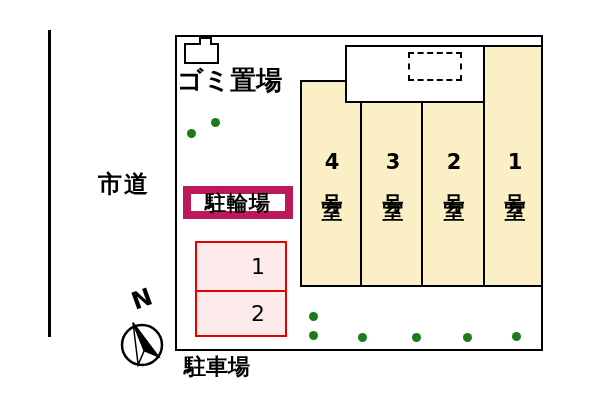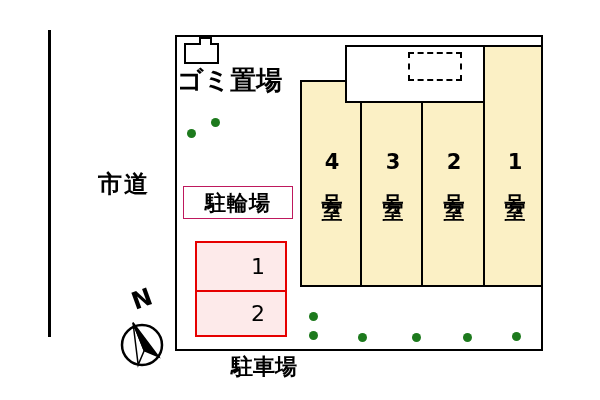--- a/index.html
+++ b/index.html
@@ -26,31 +26,31 @@
   .building { position:absolute; left:345px; top:45px; width:140px; height:58px; background:#fff; border:2px solid #000; z-index:4; }
   .dashed-box { position:absolute; left:408px; top:52px; width:54px; height:29px; border:2px dashed #000; background:#fff; z-index:5; }
 
   .room-label { position:absolute; top:150px; writing-mode:vertical-rl; text-orientation:upright;
     font-size:21px; font-weight:bold; letter-spacing:4px; z-index:6; }
   .room-label-4 { left:318px; }
   .room-label-3 { left:379px; }
   .room-label-2 { left:440px; }
   .room-label-1 { left:501px; }
 
-  .bike-box { position:absolute; left:183px; top:186px; width:110px; height:33px; border:1px solid #be185d;
+  .bike-box { position:absolute; left:183px; top:186px; width:110px; height:33px; border:8px solid #be185d;
     background:#fff; display:flex; align-items:center; justify-content:center;
     font-size:21px; font-weight:bold; z-index:5; letter-spacing:1px; }
 
   .parking-space { position:absolute; left:195px; width:92px; background:var(--parking-fill,#fdeaea);
     border:2px solid var(--parking-border,#e60000); display:flex; align-items:center; justify-content:flex-end;
     padding-right:20px; font-size:22px; z-index:5; }
   .space-1 { top:241px; height:51px; }
   .space-2 { top:290px; height:47px; }
 
-  .parking-label { position:absolute; left:184px; top:352px; font-size:22px; font-weight:bold; z-index:6;margin-left:47px; }
+  .parking-label { position:absolute; left:184px; top:352px; font-size:22px; font-weight:bold; z-index:6; }
 
   .tree { position:absolute; width:9px; height:9px; border-radius:50%; background:var(--tree-green,#1d7a1d); z-index:6; }
 
   .compass { position:absolute; left:110px; top:285px; width:64px; height:92px; z-index:6; }
   .compass-n { position:absolute; left:22px; top:0; font-size:24px; font-weight:bold; transform:rotate(-20deg); }
   .compass-svg { position:absolute; left:4px; top:29px; }
 </style>
 </head>
 <body>
 

